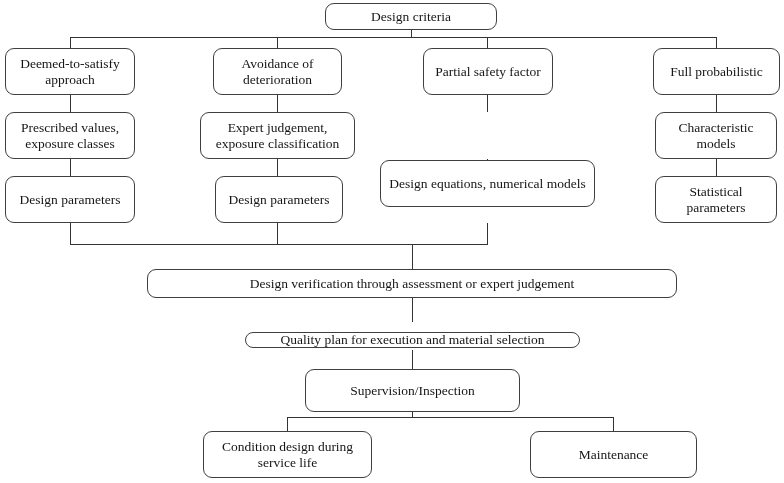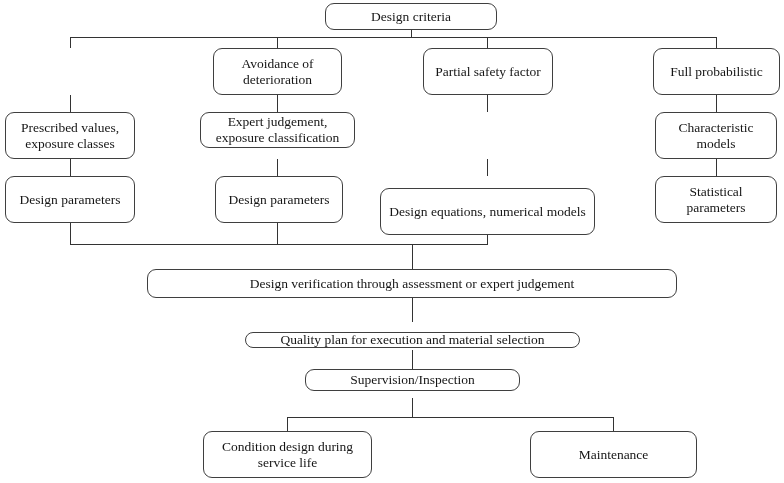--- a/index.html
+++ b/index.html
@@ -29,36 +29,37 @@
   .line.h { height: 1px; }
   .line.v { width: 1px; }
 </style>
 </head>
 <body>
 
 <div class="canvas">
 
   <div class="node" style="left:325px; top:3px; width:172px; height:27px;">Design criteria</div>
 
+  <div class="node" style="left:5px; top:48px; width:130px; height:47px;">Deemed-to-satisfy approach</div>
   <div class="node" style="left:213px; top:48px; width:129px; height:47px;font-family:Liberation Serif, serif;">Avoidance of deterioration</div>
   <div class="node" style="left:423px; top:48px; width:130px; height:47px;">Partial safety factor</div>
   <div class="node" style="left:653px; top:48px; width:127px; height:47px;">Full probabilistic</div>
 
   <div class="node" style="left:5px; top:112px; width:130px; height:47px;">Prescribed values, exposure classes</div>
-  <div class="node" style="left:200px; top:112px; width:155px; height:36px;">Expert judgement, exposure classification</div>
+  <div class="node" style="left:200px; top:112px; width:155px; height:47px;">Expert judgement, exposure classification</div>
   <div class="node" style="left:655px; top:112px; width:122px; height:47px;">Characteristic models</div>
 
   <div class="node" style="left:5px; top:176px; width:130px; height:47px;">Design parameters</div>
   <div class="node" style="left:215px; top:176px; width:128px; height:47px;">Design parameters</div>
-  <div class="node" style="left:380px; top:188px; width:215px; height:47px;">Design equations, numerical models</div>
+  <div class="node" style="left:380px; top:160px; width:215px; height:47px;">Design equations, numerical models</div>
   <div class="node" style="left:655px; top:176px; width:122px; height:47px;">Statistical parameters</div>
 
   <div class="node" style="left:147px; top:269px; width:530px; height:29px;">Design verification through assessment or expert judgement</div>
   <div class="node" style="left:245px; top:332px; width:335px; height:16px;">Quality plan for execution and material selection</div>
-  <div class="node" style="left:305px; top:369px; width:215px; height:22px;">Supervision/Inspection</div>
+  <div class="node" style="left:305px; top:369px; width:215px; height:43px;">Supervision/Inspection</div>
 
   <div class="node" style="left:203px; top:431px; width:169px; height:47px;">Condition design during service life</div>
   <div class="node" style="left:530px; top:431px; width:167px; height:47px;">Maintenance</div>
 
   <div class="line v" style="left:411px; top:30px; height:7px;"></div>
   <div class="line h" style="left:70px;  top:37px; width:647px;"></div>
   <div class="line v" style="left:70px;  top:37px; height:11px;"></div>
   <div class="line v" style="left:277px; top:37px; height:11px;"></div>
   <div class="line v" style="left:487px; top:37px; height:11px;"></div>
   <div class="line v" style="left:716px; top:37px; height:11px;"></div>

